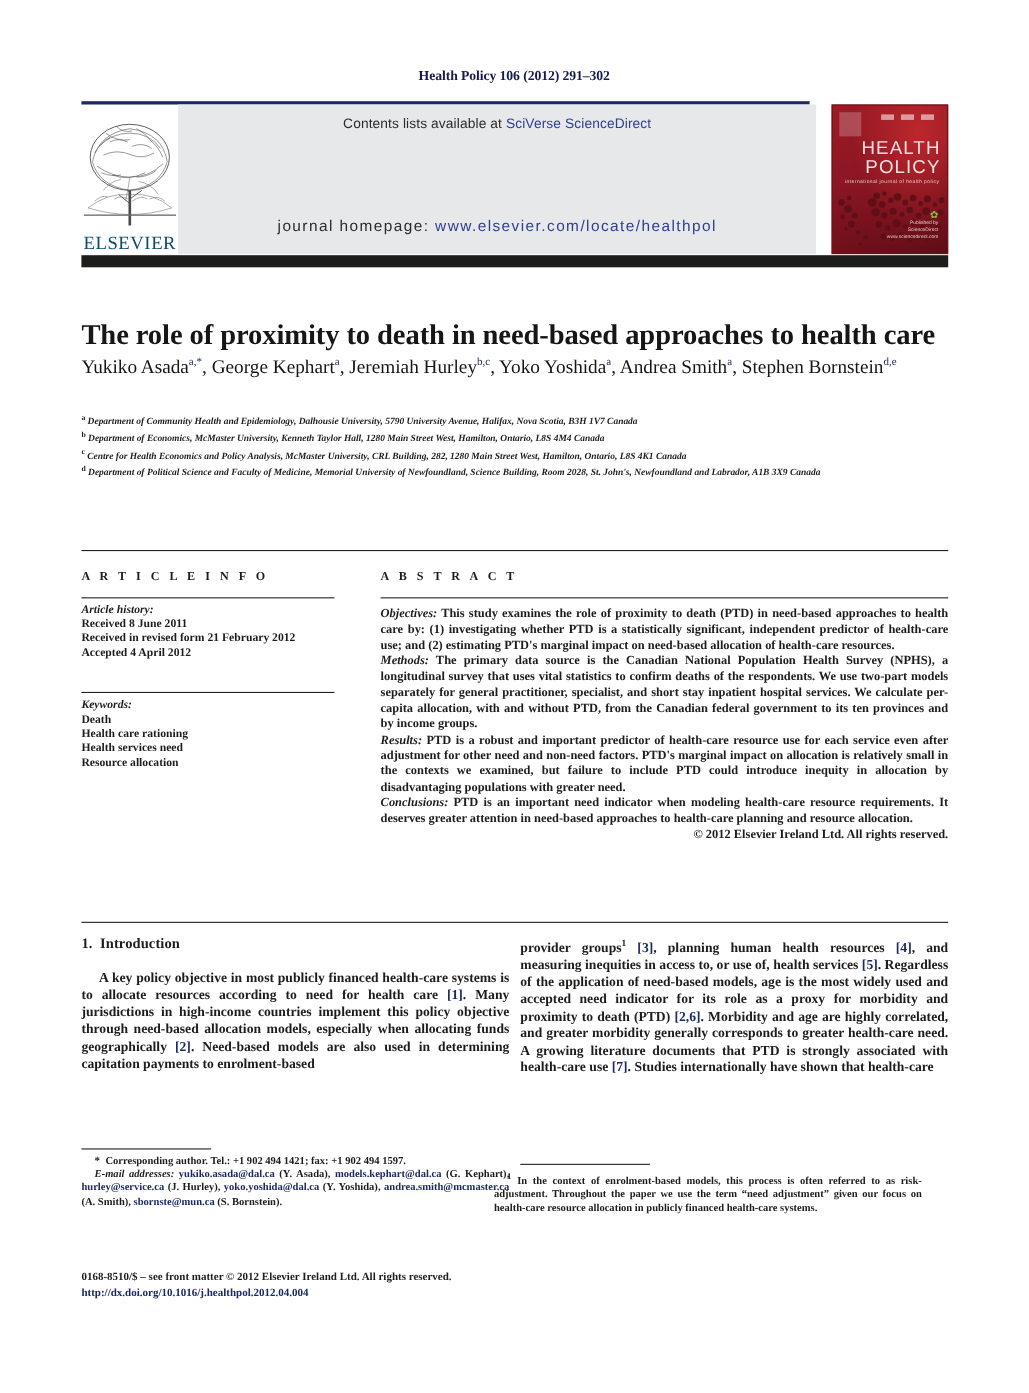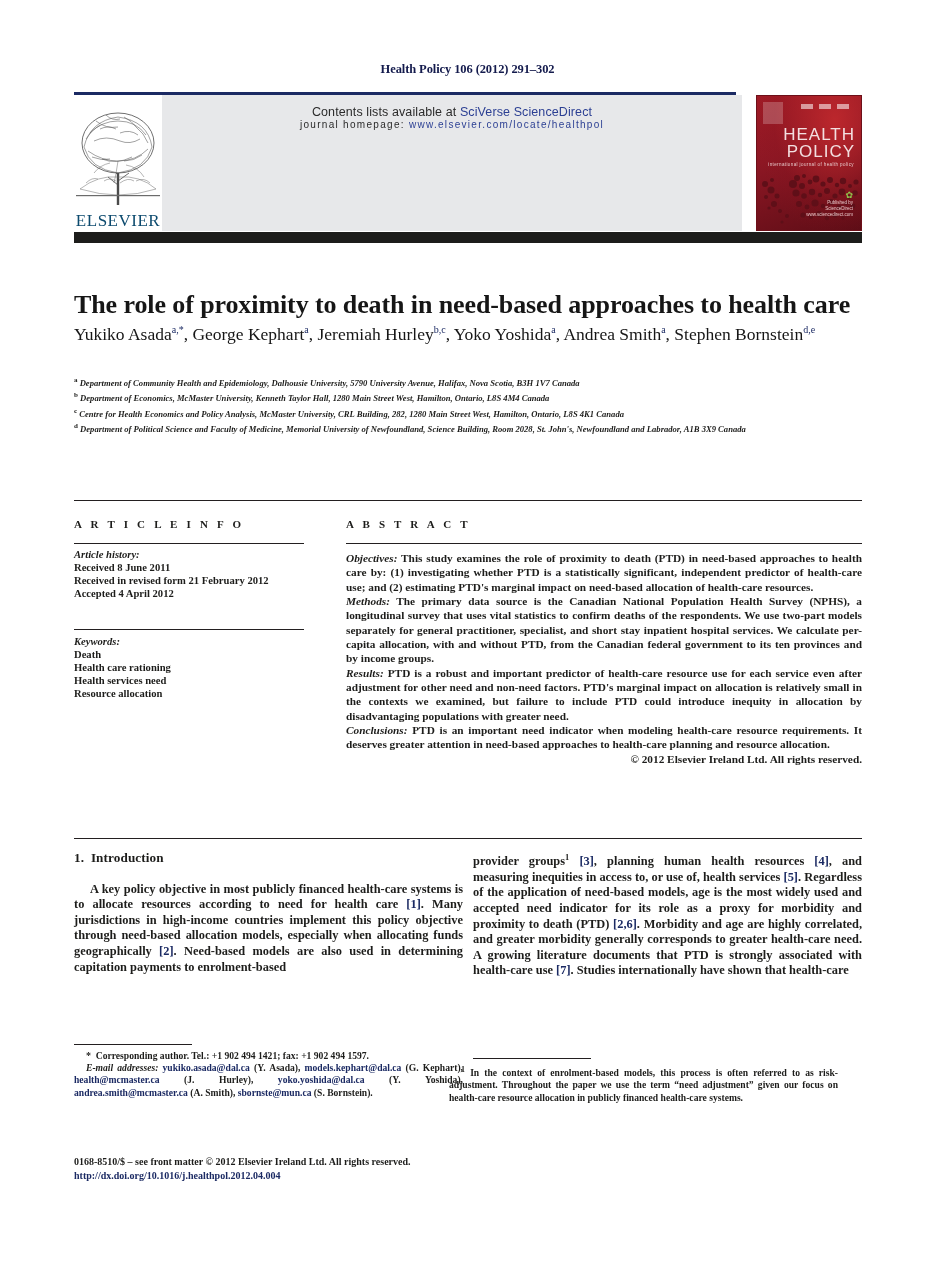--- a/index.html
+++ b/index.html
@@ -73,20 +73,21 @@
     color: #0c4a6e;
     line-height: 1;
     margin-top: 1px;
     white-space: nowrap;
   }
   .masthead-center {
     flex: 1 1 auto;
     background: #e7e8ea;
     display: flex;
     flex-direction: column;
+    justify-content: space-between;
     align-items: center;
     padding: 10px 0 18px 0;
     box-sizing: border-box;
   }
   .contents-line {
     font-family: "Liberation Sans", sans-serif;
     font-size: 12.5px;
     color: #2b2b2b;
     letter-spacing: 0.1px;
   }
@@ -94,21 +95,21 @@
     color: #2b3f93;
   }
   .journal-title {
     font-family: "Liberation Serif", serif;
     font-size: 30px;
     color: #1a1a1a;
     letter-spacing: 0.2px;
   }
   .homepage-line {
     font-family: "Liberation Sans", sans-serif;
-    font-size: 10px;
+    font-size: 14px;
     color: #2b2b2b;
     letter-spacing: 1.3px;
   }
   .homepage-line .hp-url { color: #2b3f93; }
 
   .cover-thumb {
     width: 106px;
     flex: 0 0 106px;
     margin-left: 14px;
     height: 136px;
@@ -504,21 +505,21 @@
 
   <div class="col" id="col-right">
     <p class="body-p" style="text-indent:0"><span>provider groups</span><sup class="sup-ref">1</sup><span> </span><span class="ref">[3]</span><span>, planning human health resources </span><span class="ref">[4]</span><span>, and measuring inequities in access to, or use of, health services </span><span class="ref">[5]</span><span>. Regardless of the application of need-based models, age is the most widely used and accepted need indicator for its role as a proxy for morbidity and proximity to death (PTD) </span><span class="ref">[2,6]</span><span>. Morbidity and age are highly correlated, and greater morbidity generally corresponds to greater health-care need. A growing literature documents that PTD is strongly associated with health-care use </span><span class="ref">[7]</span><span>. Studies internationally have shown that health-care</span></p>
   </div>
 
   <div class="fn-rule" id="fn-rule-left"></div>
   <div class="footnote" id="footnote-left">
     <div class="fn-indent"><span class="star">*</span>&nbsp; <span>Corresponding author. Tel.: +1 902 494 1421; fax: +1 902 494 1597.</span></div>
     <div class="fn-indent"><span class="ital">E-mail addresses:</span> <span class="email">yukiko.asada@dal.ca</span><span> (Y. Asada),</span>
       <span class="email">models.kephart@dal.ca</span><span> (G. Kephart),</span>
-      <span class="email">health@mcmaster.ca</span><span> (J. Hurley),</span>
+      <span class="email">hurley@service.ca</span><span> (J. Hurley),</span>
       <span class="email">yoko.yoshida@dal.ca</span><span> (Y. Yoshida),</span>
       <span class="email">andrea.smith@mcmaster.ca</span><span> (A. Smith),</span>
       <span class="email">sbornste@mun.ca</span><span> (S. Bornstein).</span>
     </div>
   </div>
 
   <div class="fn-rule" id="fn-rule-right"></div>
   <div class="footnote" id="footnote-right">
     <p class="fn-indent" style="margin:0"><sup>1</sup><span> In the context of enrolment-based models, this process is often referred to as risk-adjustment. Throughout the paper we use the term “need adjustment” given our focus on health-care resource allocation in publicly financed health-care systems.</span></p>
   </div>

